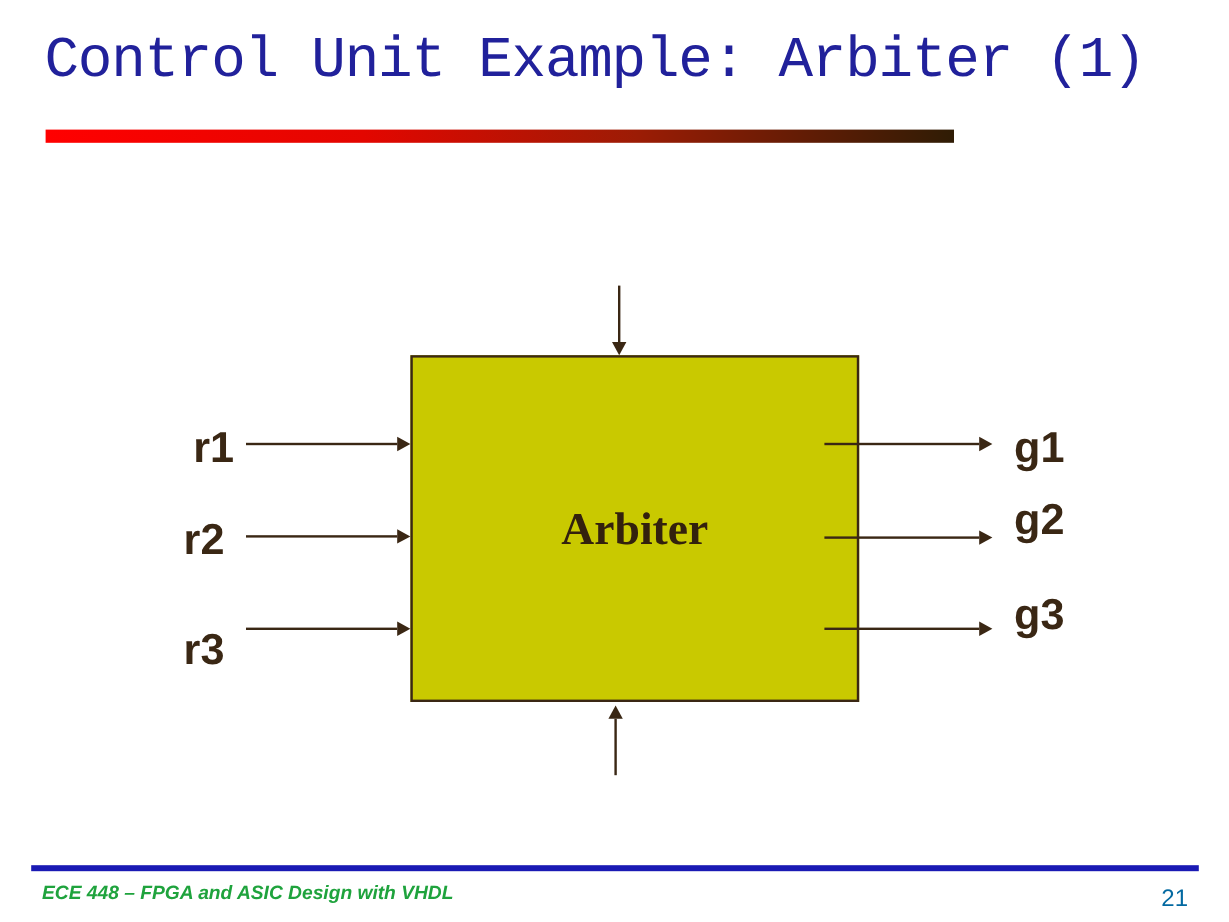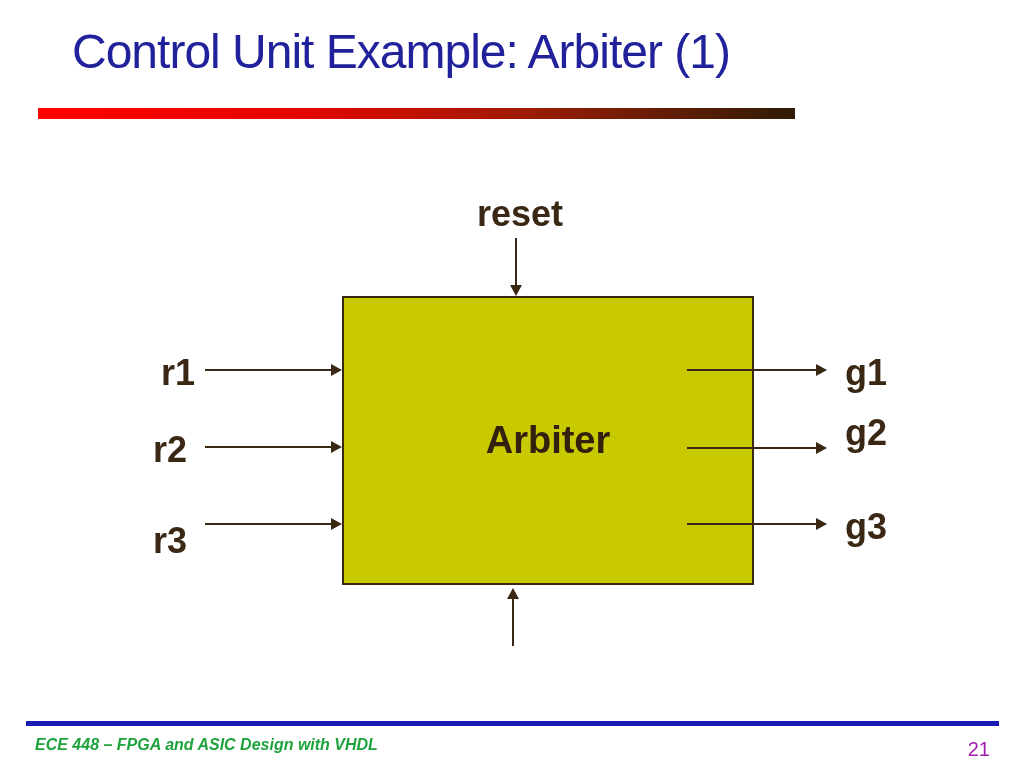--- a/index.html
+++ b/index.html
@@ -7,47 +7,49 @@
   .slide {
     position: relative;
     width: 1024px;
     height: 768px;
     background: #ffffff;
     overflow: hidden;
     font-family: "Liberation Sans", sans-serif;
   }
   .title {
     position: absolute;
-    left: 72px;
+    left: 37px;
     top: 24px;
     font-size: 48px;
     font-weight: 400;
     color: #21219b;
     letter-spacing: -1px;
     white-space: nowrap;
+    font-family: Liberation Mono, monospace;
   }
   .accent-bar {
     position: absolute;
     left: 38px;
     top: 108px;
     width: 757px;
     height: 11px;
     background: linear-gradient(to right, #ff0000 0%, #e30600 35%, #9c1c05 65%, #2f1c05 100%);
   }
   .block {
     position: absolute;
     left: 342px;
     top: 296px;
-    width: 412px;
+    width: 374px;
     height: 289px;
     background: #c9c900;
     border: 2px solid #3a2714;
     display: flex;
     align-items: center;
     justify-content: center;
+    font-family: Liberation Serif, serif;
   }
   .block-label {
     font-size: 38px;
     font-weight: 700;
     color: #33210d;
   }
   .port-label {
     position: absolute;
     font-size: 36px;
     font-weight: 700;
@@ -114,32 +116,31 @@
     font-style: italic;
     font-weight: 700;
     color: #1fa33d;
     white-space: nowrap;
   }
   .page-number {
     position: absolute;
     right: 34px;
     top: 738px;
     font-size: 20px;
-    color: #a21caf;
+    color: #0369a1;
   }
 </style>
 </head>
 <body>
 
 <div class="slide">
 
   <div class="title">Control Unit Example: Arbiter (1)</div>
   <div class="accent-bar"></div>
 
-  <div class="port-label centered" style="left:470px; top:193px; width:100px;">reset</div>
   <div class="v-arrow down" style="left:510px; top:238px; height:58px;">
     <div class="shaft"></div>
     <div class="head"></div>
   </div>
 
   <div class="block">
     <span class="block-label">Arbiter</span>
   </div>
 
   <div class="port-label centered" style="left:148px; top:352px; width:60px;">r1</div>
@@ -169,21 +170,21 @@
   <div class="h-arrow" style="left:687px; top:442px; width:140px;">
     <div class="shaft"></div>
     <div class="head"></div>
   </div>
   <div class="port-label" style="left:845px; top:412px;">g2</div>
 
   <div class="h-arrow" style="left:687px; top:518px; width:140px;">
     <div class="shaft"></div>
     <div class="head"></div>
   </div>
-  <div class="port-label" style="left:845px; top:506px;">g3</div>
+  <div class="port-label" style="left:845px; top:491px;">g3</div>
 
   <div class="v-arrow up" style="left:507px; top:588px; height:58px;">
     <div class="shaft"></div>
     <div class="head"></div>
   </div>
 
   <div class="footer-line"></div>
   <div class="footer-text">ECE 448 – FPGA and ASIC Design with VHDL</div>
   <div class="page-number">21</div>
 

